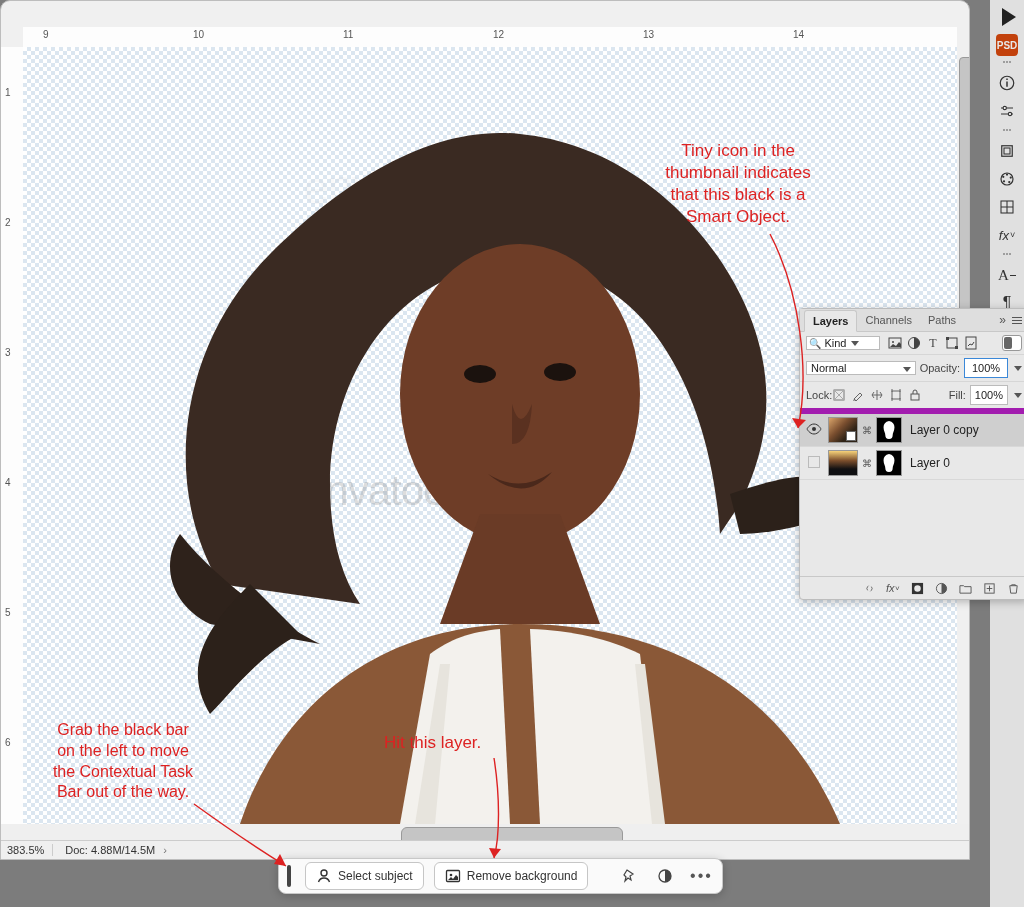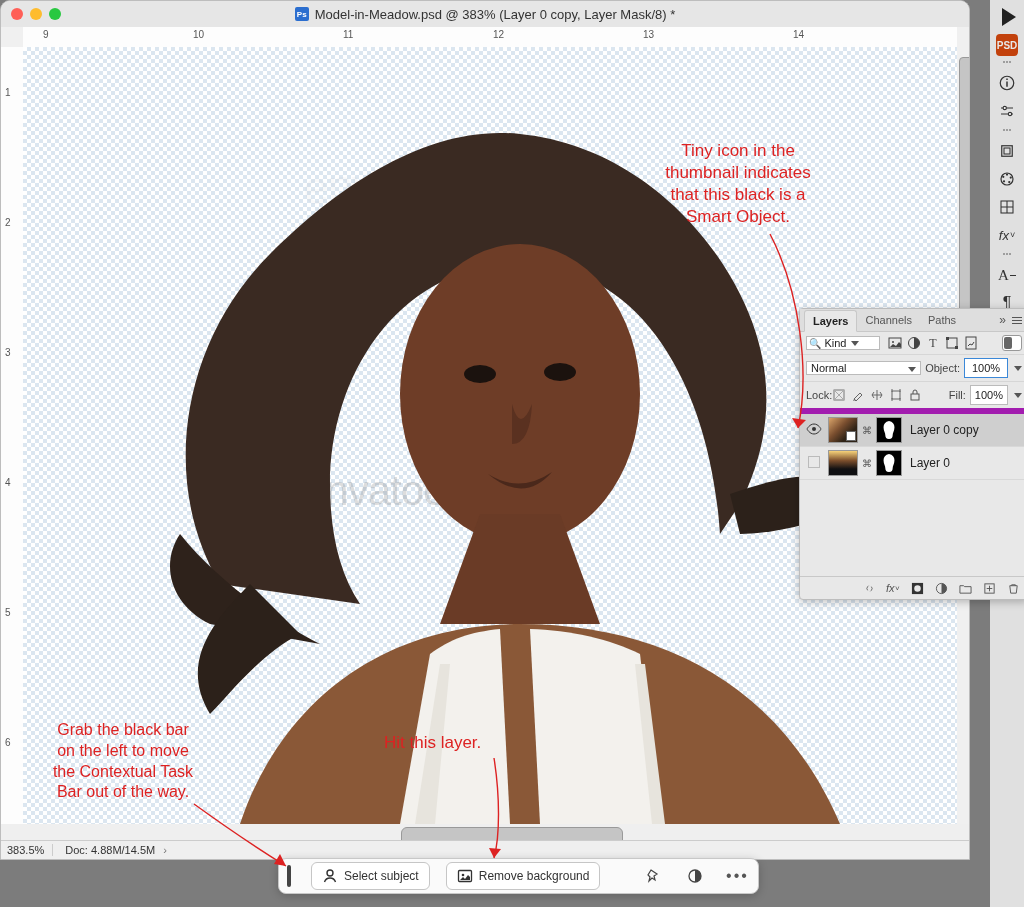--- a/index.html
+++ b/index.html
@@ -419,21 +419,21 @@
     left: 278px;
     top: 858px;
     height: 34px;
     background: #fafafa;
     border: 1px solid #c8c8c8;
     border-radius: 8px;
     box-shadow: 0 2px 10px rgba(0,0,0,0.2);
     display: flex;
     align-items: center;
     padding: 0 8px;
-    gap: 16px;
+    gap: 10px;
   }
   .ctx-grip {
     width: 4px;
     height: 22px;
     background: #444;
     border-radius: 2px;
     margin-right: 4px;
   }
   .ctx-btn {
     display: flex;
@@ -469,31 +469,20 @@
 
   
   .chev-down { display:inline-block; width:0;height:0;border-left:4px solid transparent;border-right:4px solid transparent;border-top:5px solid #555; margin-left:2px;}
 
 </style>
 </head>
 <body>
 
 <div class="doc-window">
 
-  <div class="titlebar">
-    <div class="traffic">
-      <span class="tl-close"></span>
-      <span class="tl-min"></span>
-      <span class="tl-max"></span>
-    </div>
-    <div class="title-center">
-      <span class="psd-badge">Ps</span>
-      <span>Model-in-Meadow.psd @ 383% (Layer 0 copy, Layer Mask/8) *</span>
-    </div>
-  </div>
 
   <div class="ruler-h">
     <span style="left:20px">9</span>
     <span style="left:170px">10</span>
     <span style="left:320px">11</span>
     <span style="left:470px">12</span>
     <span style="left:620px">13</span>
     <span style="left:770px">14</span>
   </div>
   <div class="ruler-v">
@@ -702,21 +691,21 @@
         </span>
     </span>
     <span class="toggle-pill"></span>
   </div>
 
   <div class="lp-row">
     <div class="blend-sel">
       <span>Normal</span>
       <span class="chev-down" style="float:right;margin:5px 4px 0 0;"></span>
     </div>
-    <span class="op-label">Object:</span>
+    <span class="op-label">Opacity:</span>
     <span class="op-val">100%</span>
     <span class="chev-down"></span>
   </div>
 
   <div class="lock-row">
     <span class="lbl">Lock:</span>
     <span class="icons">
       <span>
           <svg viewBox="0 0 14 14">
             <rect x="2" y="2" width="10" height="10" fill="none" stroke="#777"></rect>

